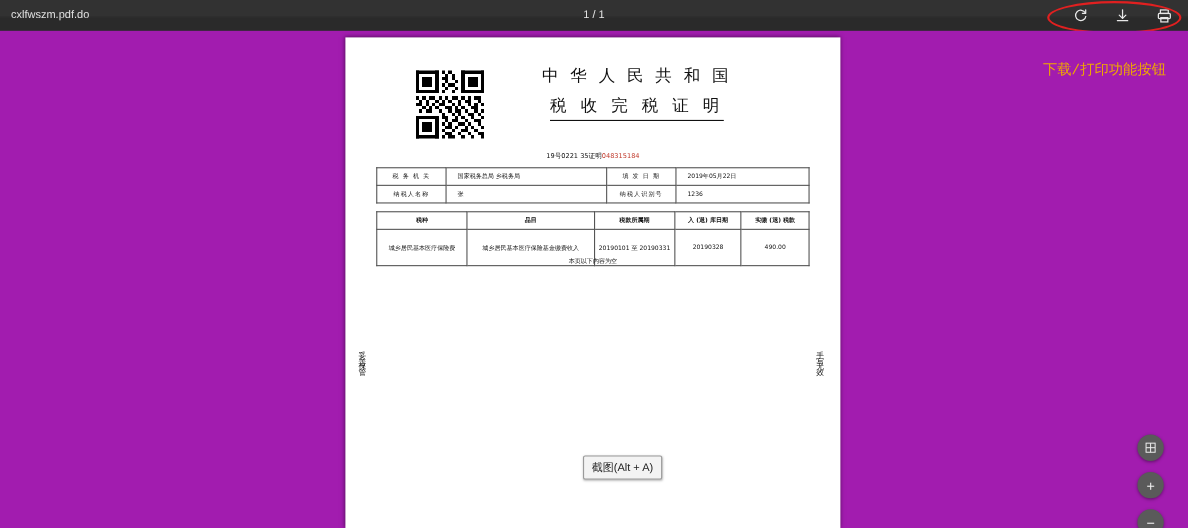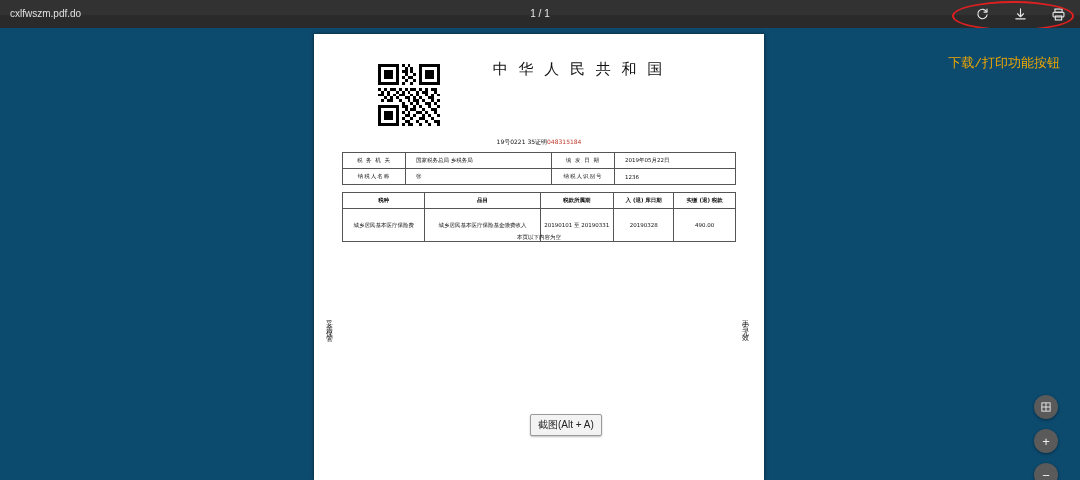--- a/index.html
+++ b/index.html
@@ -76,21 +76,21 @@
     border-radius: 50%;
     pointer-events: none;
   }
 
   
   .viewer {
     position: absolute;
     top: 28px; left: 0;
     width: 1080px;
     height: 452px;
-    background: #0c4a6e;
+    background: #a21caf;
   }
   .page {
     position: absolute;
     left: 314px;
     top: 6px;
     width: 450px;
     height: 446px;
     background: #ffffff;
     box-shadow: 0 0 4px rgba(0,0,0,.55);
     overflow: hidden;
@@ -387,20 +387,21 @@
               <rect x="10" y="20" width="2" height="1"></rect>
             <rect x="14" y="20" width="1" height="1"></rect>
               <rect x="17" y="20" width="1" height="1"></rect>
             <rect x="20" y="20" width="1" height="1"></rect>
           </g>
         </svg>
       </div>
 
       <div class="cert-title">
         <div class="l1">中 华 人 民 共 和 国</div>
+        <div><span class="l2">税 收 完 税 证 明</span></div>
       </div>
     </div>
 
     <div class="cert-no">
       <span>19号0221 35证明</span><span class="num">048315184</span>
     </div>
 
     <table class="tbl">
       <tbody>
           <tr>

